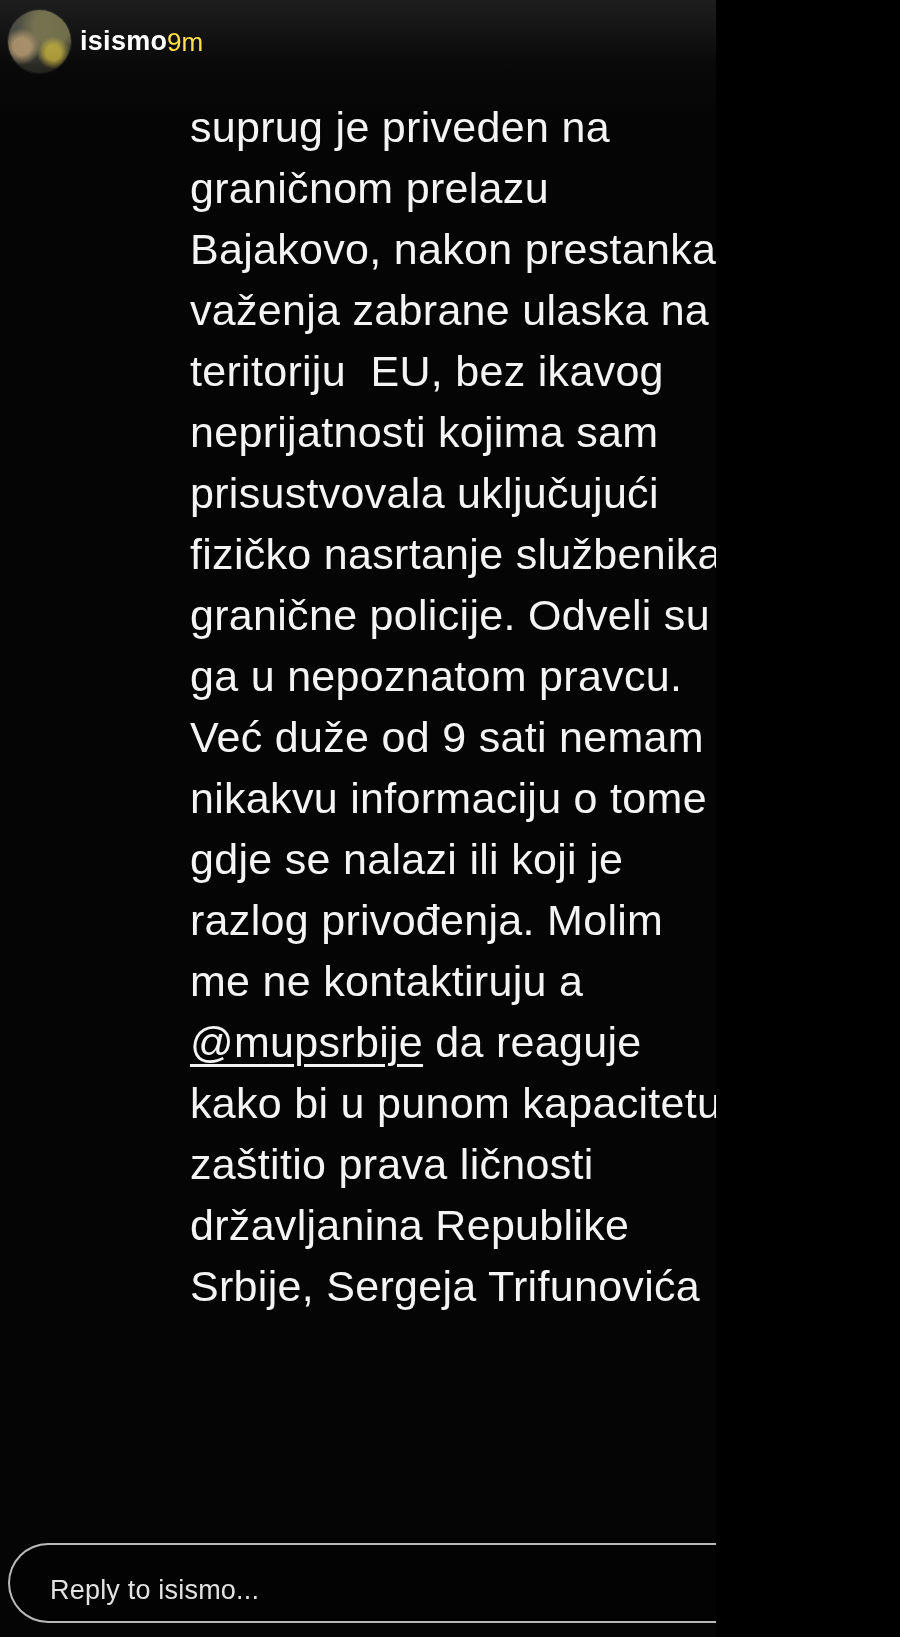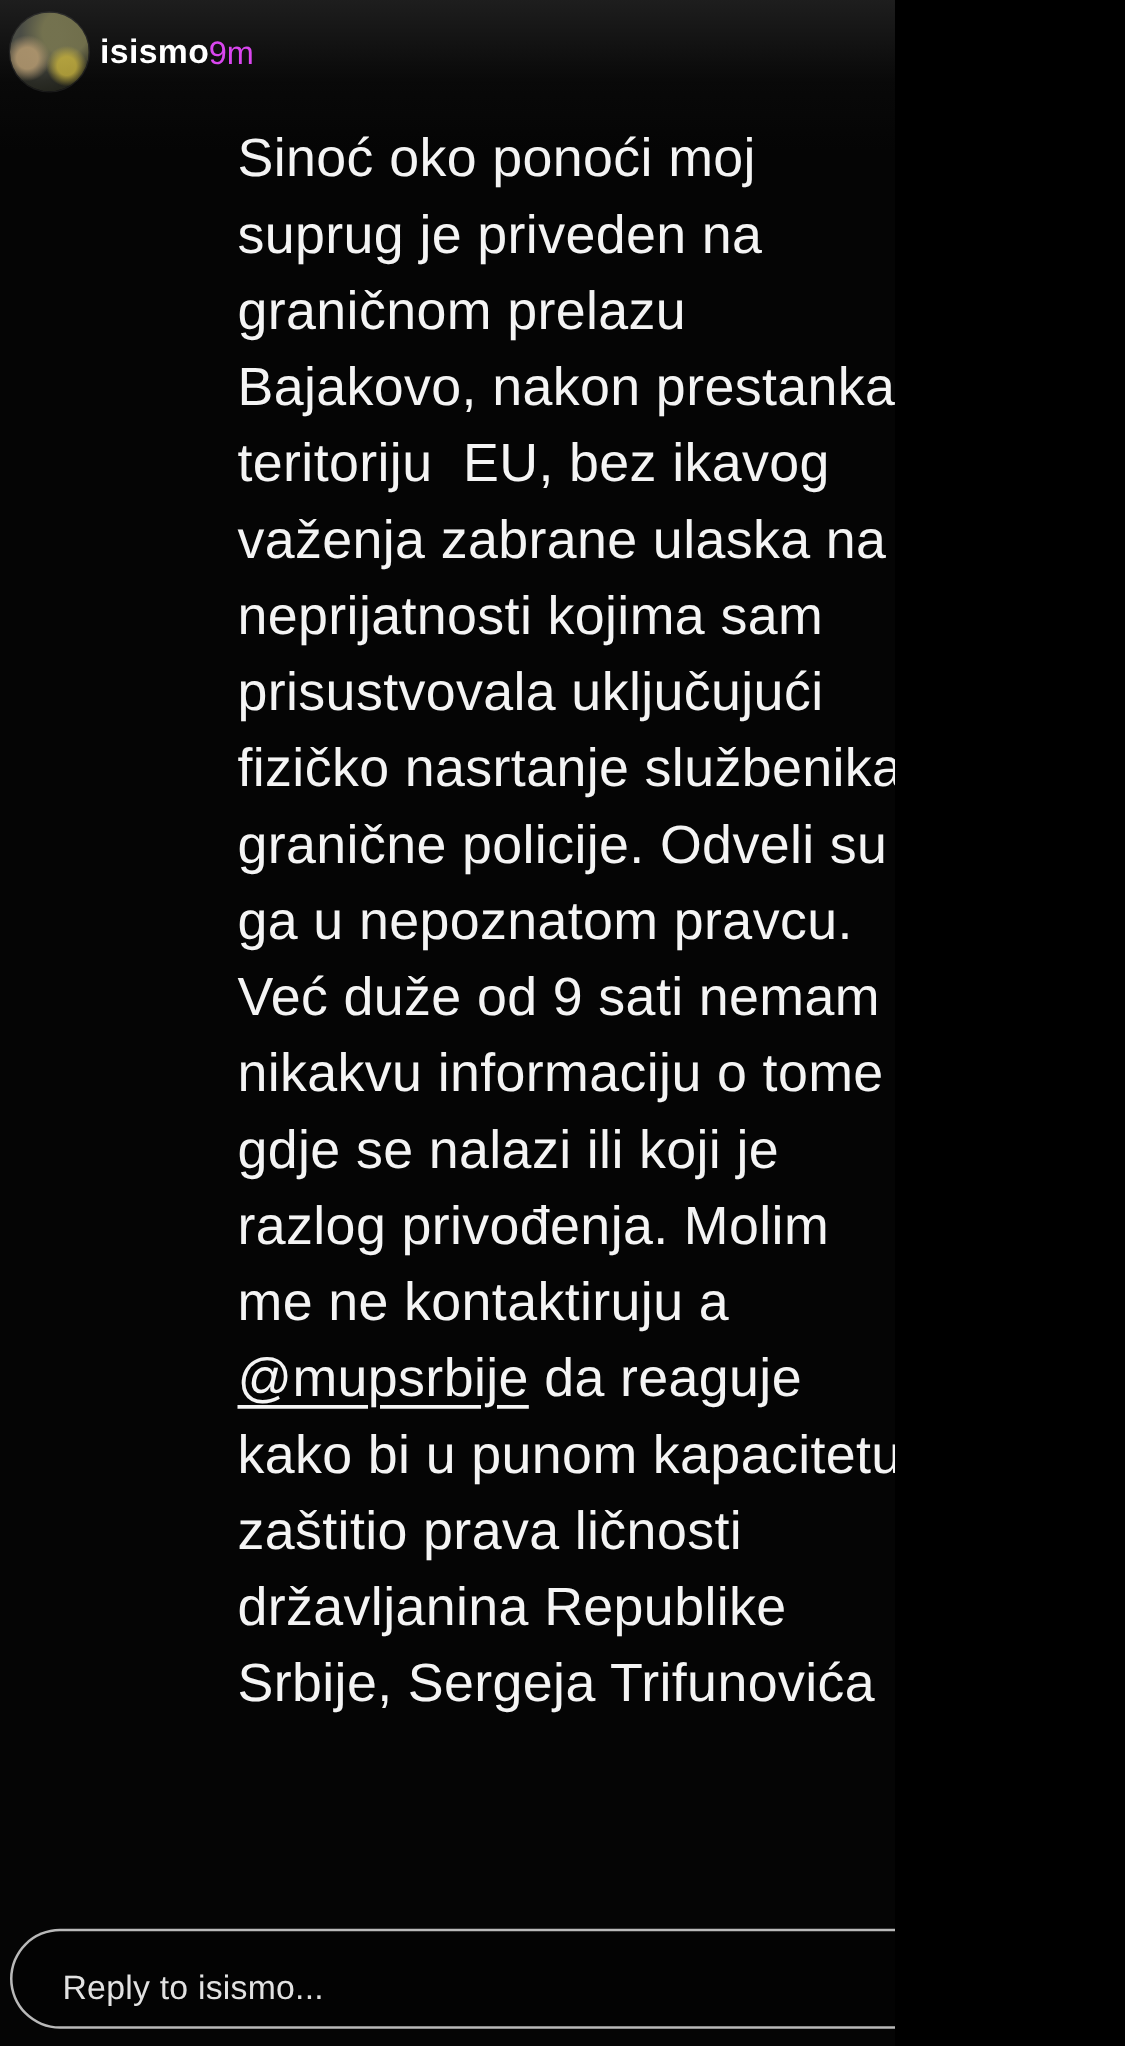--- a/index.html
+++ b/index.html
@@ -22,21 +22,21 @@
       radial-gradient(circle at 70% 25%, rgba(120,118,80,0.9) 0 28%, rgba(120,118,80,0) 55%),
       radial-gradient(circle at 35% 30%, #4a4c45 0 30%, #2b2c26 60%, #17180f 100%);
     box-shadow:0 0 0 1px rgba(255,255,255,0.08);
   }
   .username{
     position:absolute;left:80px;top:26px;
     font-size:27px;font-weight:700;color:#ffffff;letter-spacing:0.3px;
   }
   .timestamp{
     position:absolute;left:167px;top:27px;
-    font-size:26px;font-weight:400;color:#d946ef;
+    font-size:26px;font-weight:400;color:#fde047;
   }
   .icon-btn{position:absolute;background:transparent;border:none;padding:0;margin:0;cursor:pointer;line-height:0;}
   .play-btn{left:783px;top:24px;}
   .more-btn{left:843px;top:35px;}
   
   .story-text{
     position:absolute;left:190px;top:97px;width:600px;
     color:#f4f4f4;font-size:43px;line-height:61px;font-weight:400;
     letter-spacing:0.3px;
   }
@@ -87,26 +87,25 @@
     <span>
       <svg width="46" height="13" viewBox="0 0 46 13">
         <circle cx="6.5" cy="6.5" r="5.5" fill="#ffffff"></circle>
         <circle cx="23" cy="6.5" r="5.5" fill="#ffffff"></circle>
         <circle cx="39.5" cy="6.5" r="5.5" fill="#ffffff"></circle>
       </svg>
     </span>
   </button>
 
   <div class="story-text">
-      <div class="line">Sinoć oko ponoći moj</div>
       <div class="line">suprug je priveden na</div>
       <div class="line">graničnom prelazu</div>
       <div class="line">Bajakovo, nakon prestanka</div>
+      <div class="line">važenja zabrane ulaska na</div>
       <div class="line">teritoriju  EU, bez ikavog</div>
-      <div class="line">važenja zabrane ulaska na</div>
       <div class="line">neprijatnosti kojima sam</div>
       <div class="line">prisustvovala uključujući</div>
       <div class="line">fizičko nasrtanje službenika</div>
       <div class="line">granične policije. Odveli su</div>
       <div class="line">ga u nepoznatom pravcu.</div>
       <div class="line">Već duže od 9 sati nemam</div>
       <div class="line">nikakvu informaciju o tome</div>
       <div class="line">gdje se nalazi ili koji je</div>
       <div class="line">razlog privođenja. Molim</div>
       <div class="line">me ne kontaktiruju a</div>

